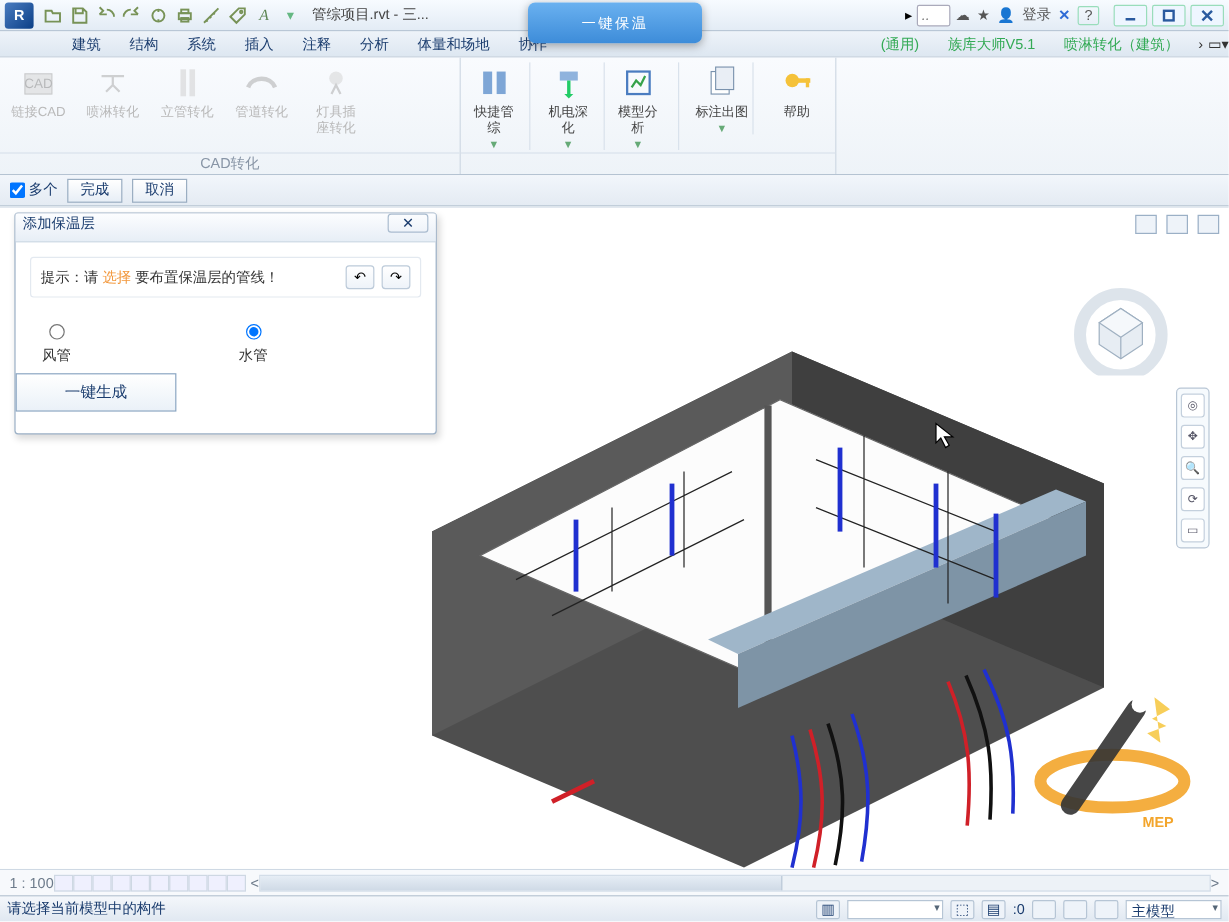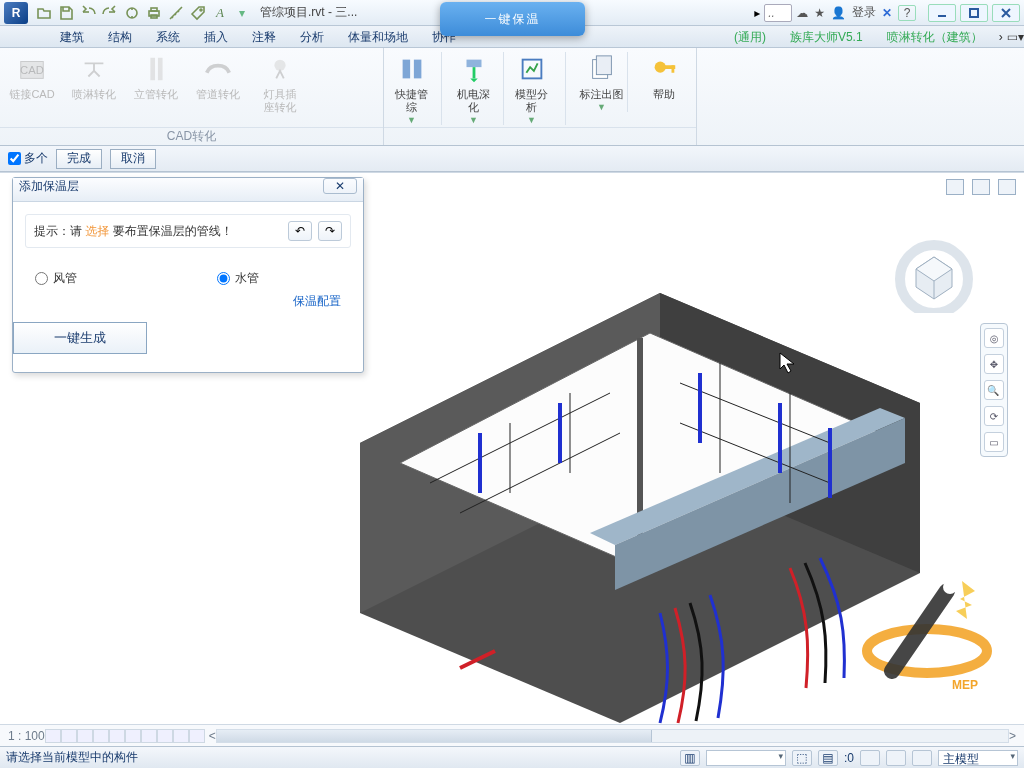--- a/index.html
+++ b/index.html
@@ -54,21 +54,21 @@
 
 .dialog { position:absolute; left:12px; top:4px; width:352px; border:1px solid #9bb0c6; border-radius:3px; background:#fff; box-shadow:2px 3px 6px rgba(0,0,0,.15);}
 .dialog .dlg-title { height:24px; background:linear-gradient(#fcfdff,#e7eef6); border-bottom:1px solid #cad6e3; display:flex; align-items:flex-start; justify-content:space-between; padding:0 6px;}
 .dialog .dlg-title span { color:#1a3c6e;}
 .dialog .dlg-title .close { width:34px; height:16px; border:1px solid #aabccf; border-radius:3px; display:flex; align-items:center; justify-content:center; cursor:pointer; font-size:10px;}
 .dialog .hint-row { display:flex; align-items:center; gap:6px; margin:12px 12px 0 12px; border:1px solid #e3e9f0; border-radius:3px; padding:6px 8px;}
 .dialog .hint-row .hint { flex:1; color:#333;}
 .dialog .hint-row .hint .hl { color:#f2973b;}
 .dialog .hint-row .hbtn { width:24px;height:20px;border:1px solid #bccad9;border-radius:3px;display:flex;align-items:center;justify-content:center;cursor:pointer;background:linear-gradient(#fff,#eef3f9);}
 .dialog .radios { display:flex; gap:140px; margin:22px 22px 0 22px;}
-.dialog .radios label { display:flex; align-items:center; gap:5px; color:#333;}
+.dialog .radios label { display:flex; align-items:center; gap:5px; color:#333;flex-direction:column;}
 .dialog .link-row { text-align:right; padding:6px 22px;}
 .dialog .link-row a { color:#1663c7; text-decoration:none; cursor:pointer;}
 .dialog .action-row { padding:6px 0 18px 0; display:flex; justify-content:flex-start;}
 .dialog .action-row button { width:134px; height:32px; border:1px solid #8aa6c2; background:linear-gradient(#fff,#eaf1f8); cursor:pointer; color:#1a3c6e; font-size:13px;}
 
 
 .viewport { position:absolute; inset:0; overflow:hidden;}
 .viewport svg { position:absolute; left:0; top:0;}
 
 
@@ -395,21 +395,20 @@
     <div class="radios">
       <label>
           <input type="radio" name="ptype" style=""> 
           <span>风管</span>
         </label>
       <label>
           <input type="radio" name="ptype" checked="" style=""> 
           <span>水管</span>
         </label>
     </div>
-    <div class="link-row"><a>保温配置</a></div>
     <div class="action-row">
         <button>一键生成</button>
       </div>
   </div>
 
   <div class="viewctl">
     <div></div>
     <div></div>
     <div></div>
   </div>

